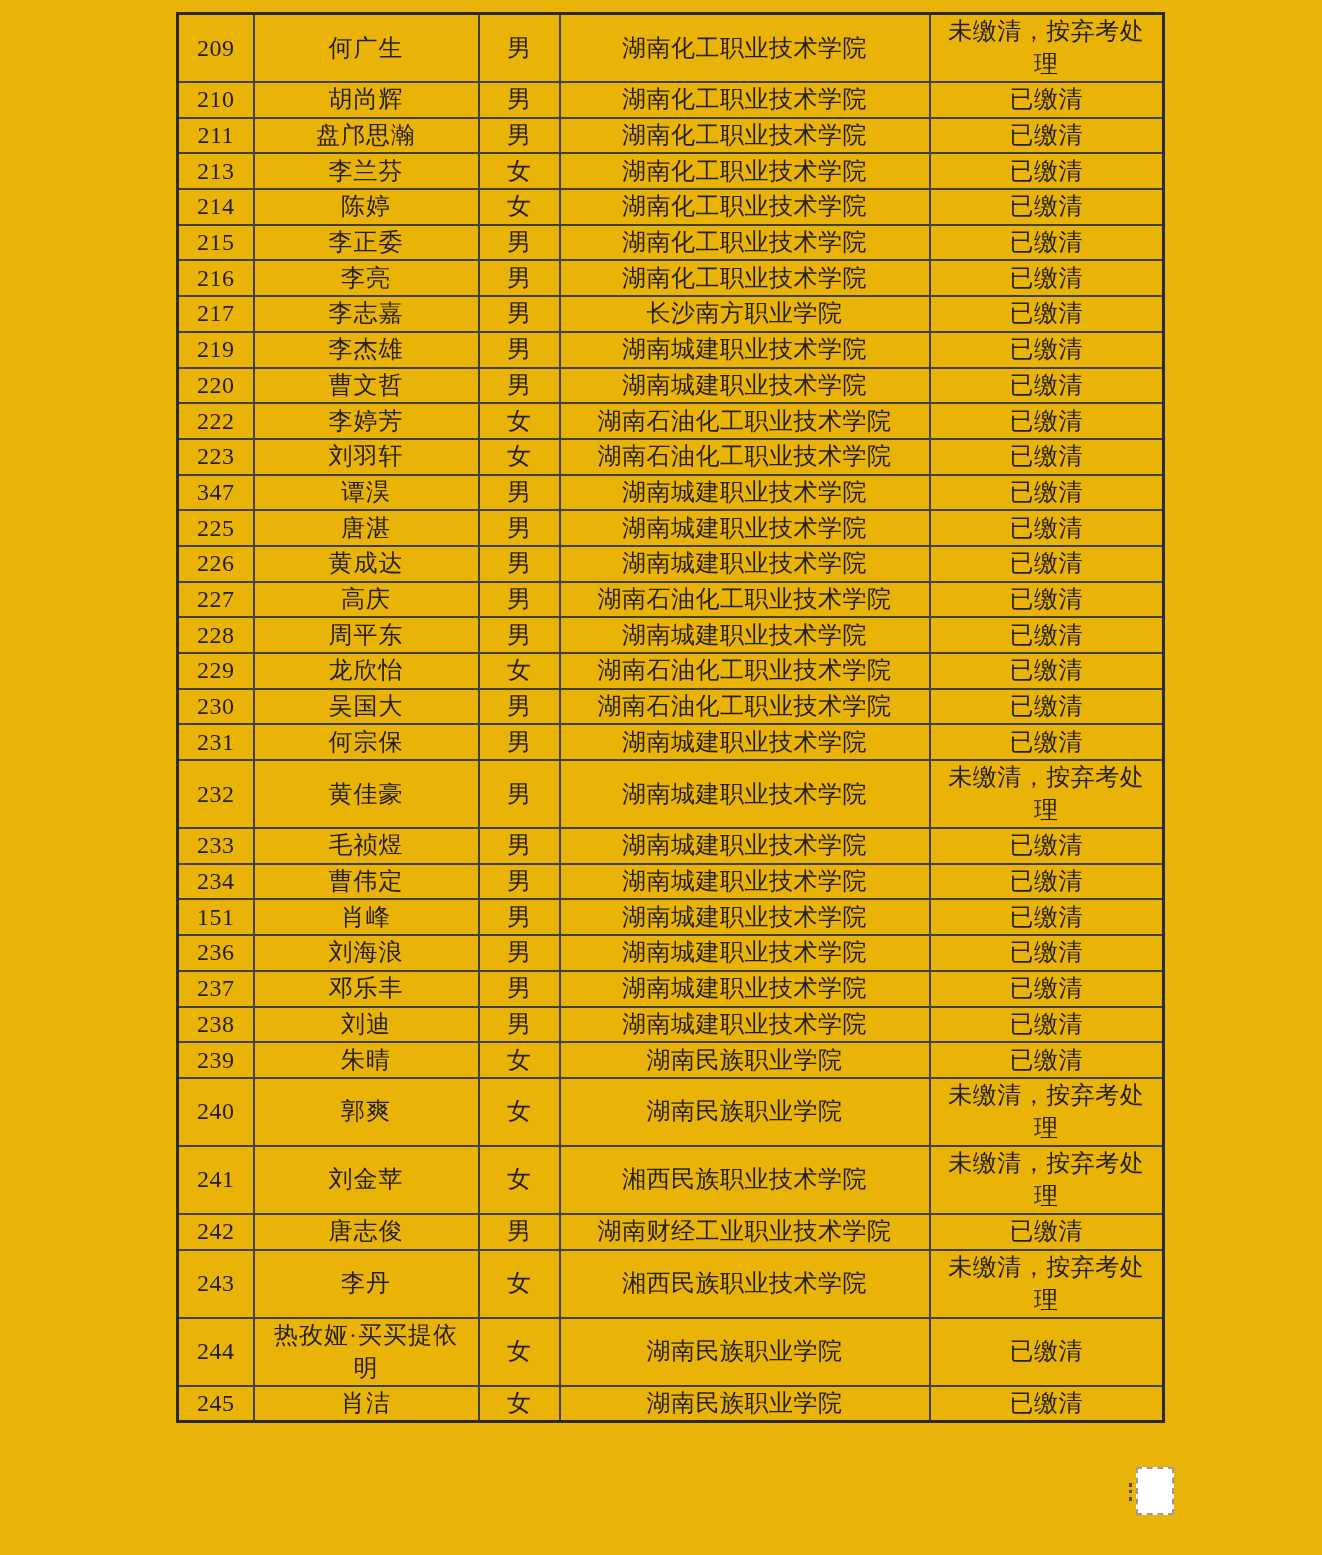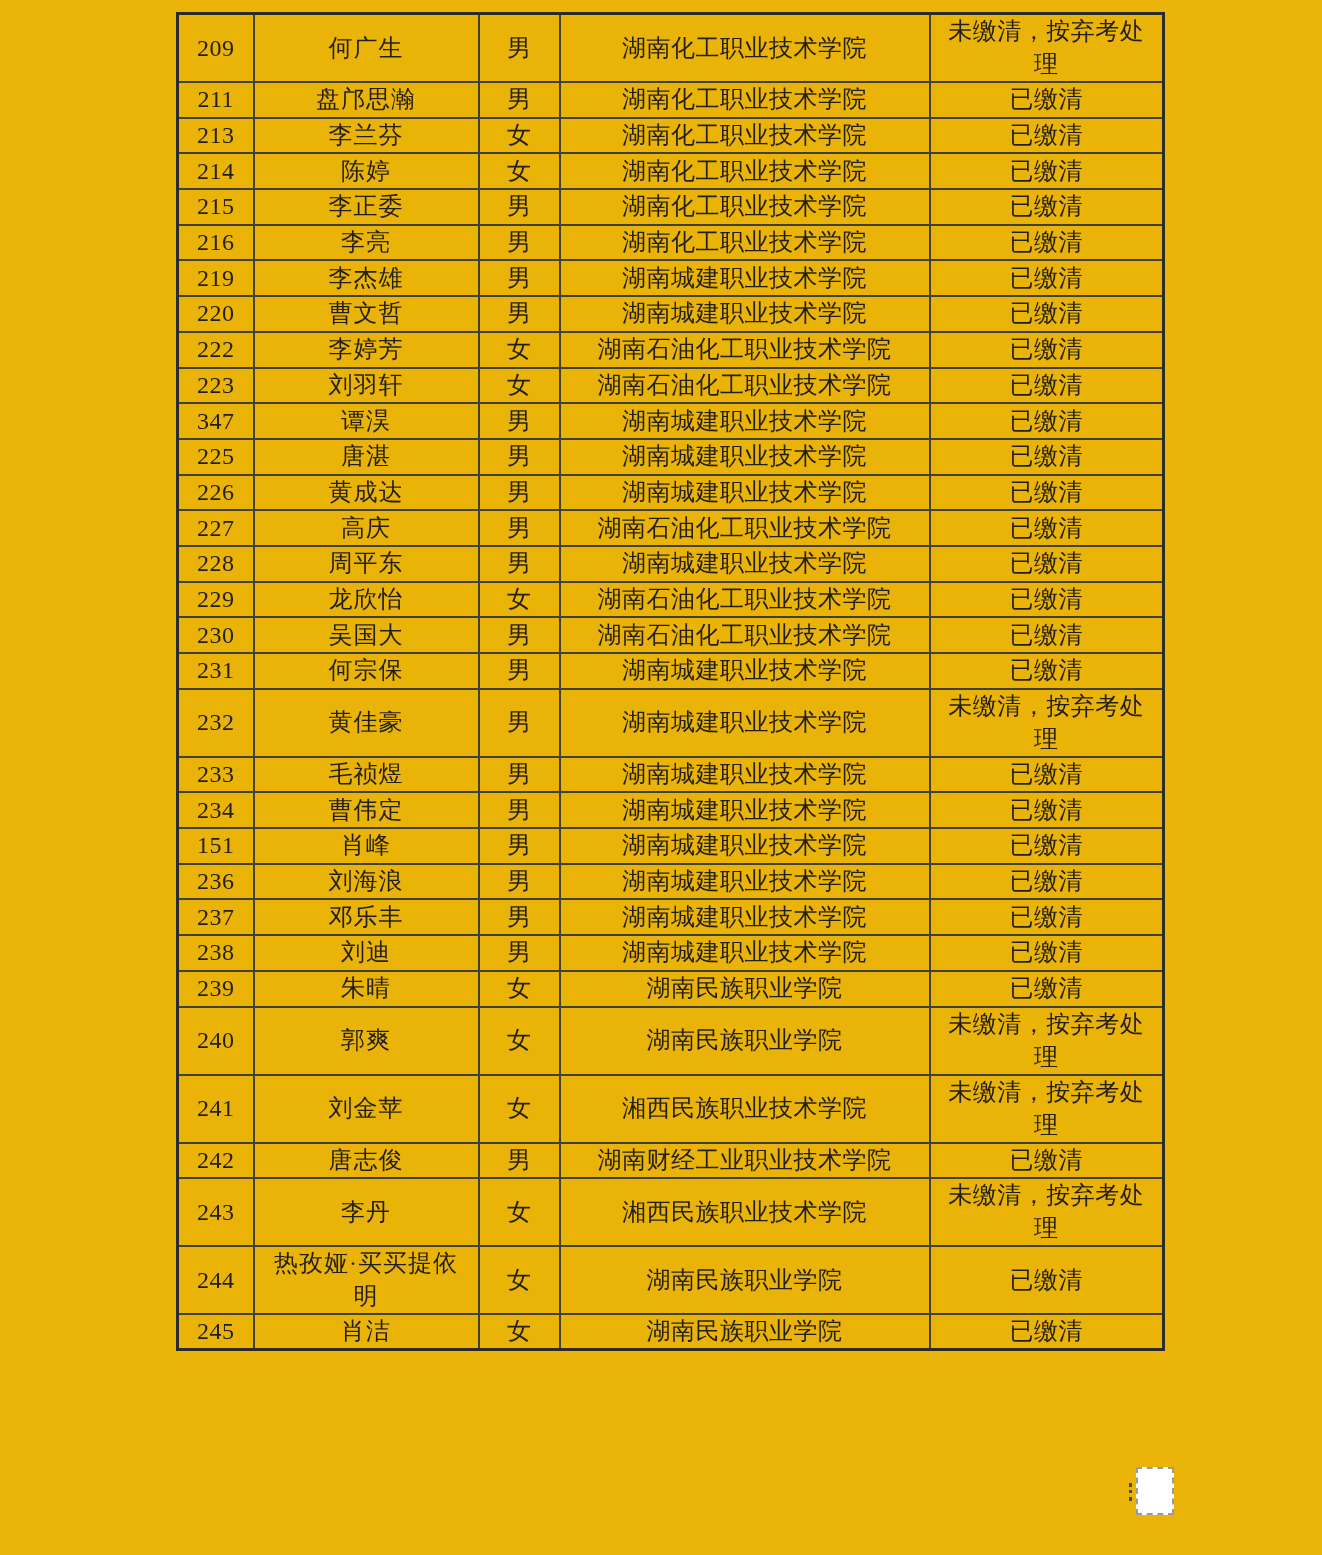--- a/index.html
+++ b/index.html
@@ -76,20 +76,27 @@
     </colgroup>
     <tbody>
         <tr>
       <td class="c-no">209</td>
       <td class="c-name">何广生</td>
       <td class="c-gender">男</td>
       <td class="c-school">湖南化工职业技术学院</td>
       <td class="c-status">未缴清，按弃考处理</td>
     </tr>
         <tr>
+      <td class="c-no">210</td>
+      <td class="c-name">胡尚辉</td>
+      <td class="c-gender">男</td>
+      <td class="c-school">湖南化工职业技术学院</td>
+      <td class="c-status">已缴清</td>
+    </tr>
+        <tr>
       <td class="c-no">211</td>
       <td class="c-name">盘邝思瀚</td>
       <td class="c-gender">男</td>
       <td class="c-school">湖南化工职业技术学院</td>
       <td class="c-status">已缴清</td>
     </tr>
         <tr>
       <td class="c-no">213</td>
       <td class="c-name">李兰芬</td>
       <td class="c-gender">女</td>
@@ -111,20 +118,27 @@
       <td class="c-status">已缴清</td>
     </tr>
         <tr>
       <td class="c-no">216</td>
       <td class="c-name">李亮</td>
       <td class="c-gender">男</td>
       <td class="c-school">湖南化工职业技术学院</td>
       <td class="c-status">已缴清</td>
     </tr>
         <tr>
+      <td class="c-no">217</td>
+      <td class="c-name">李志嘉</td>
+      <td class="c-gender">男</td>
+      <td class="c-school">长沙南方职业学院</td>
+      <td class="c-status">已缴清</td>
+    </tr>
+        <tr>
       <td class="c-no">219</td>
       <td class="c-name">李杰雄</td>
       <td class="c-gender">男</td>
       <td class="c-school">湖南城建职业技术学院</td>
       <td class="c-status">已缴清</td>
     </tr>
         <tr>
       <td class="c-no">220</td>
       <td class="c-name">曹文哲</td>
       <td class="c-gender">男</td>

